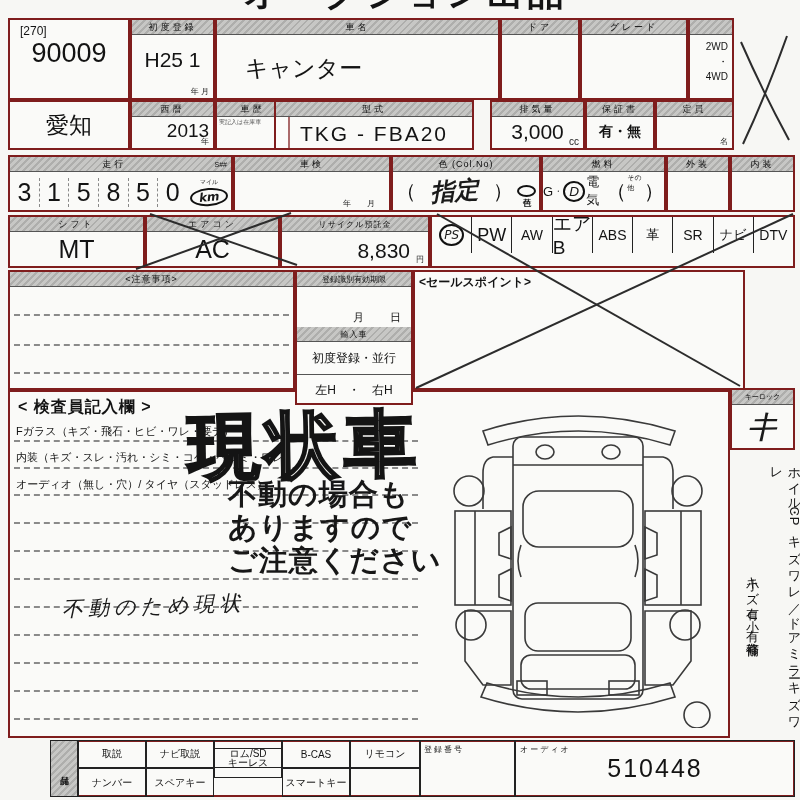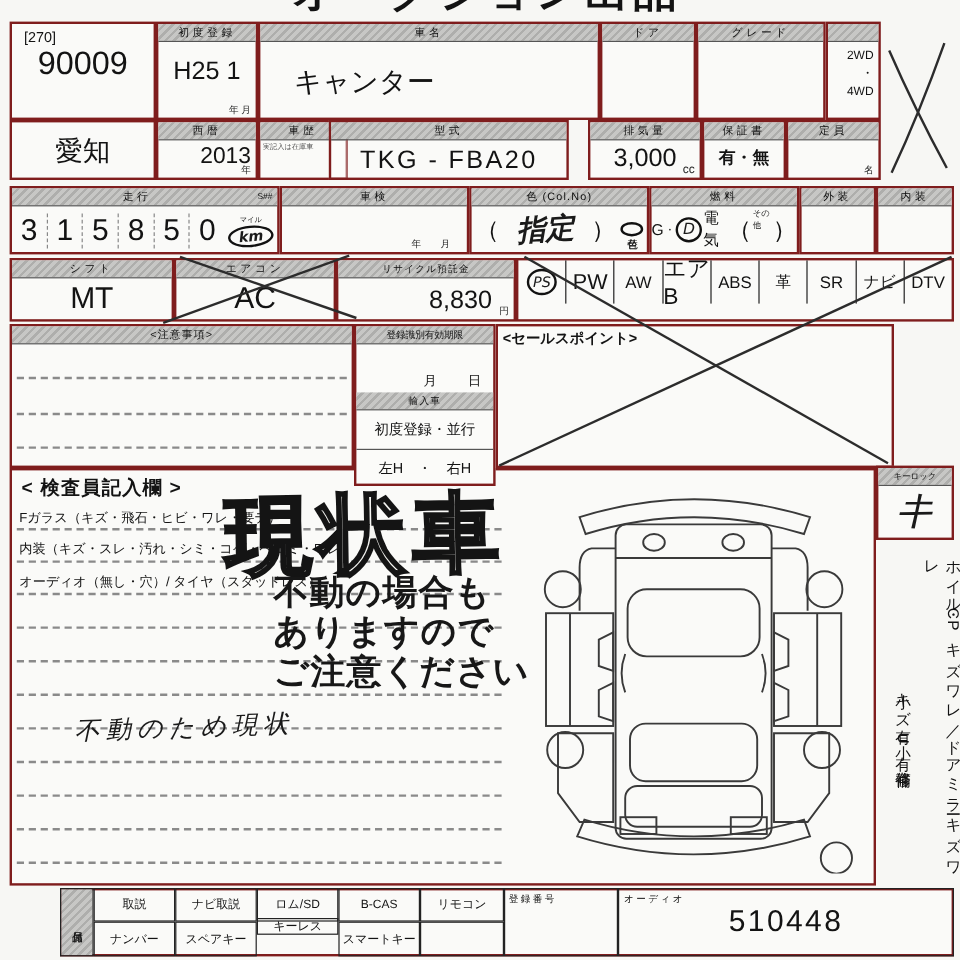--- a/index.html
+++ b/index.html
@@ -289,21 +289,21 @@
 
   <div class="gridcell vtext" style="left:50px;top:740px;width:28px;height:57px;font-size:9px;background:repeating-linear-gradient(135deg,#c7c7c5 0 3px,#aeaeac 3px 5px);">付属品</div>
 
   <div class="gridcell" style="left:78px;top:740px;width:68px;height:28px;">取説</div>
   <div class="gridcell" style="left:146px;top:740px;width:68px;height:28px;">ナビ取説</div>
   <div class="gridcell" style="left:214px;top:740px;width:68px;height:28px;">ロム/SD</div>
   <div class="gridcell" style="left:282px;top:740px;width:68px;height:28px;">B-CAS</div>
   <div class="gridcell" style="left:350px;top:740px;width:70px;height:28px;">リモコン</div>
   <div class="gridcell" style="left:78px;top:768px;width:68px;height:29px;">ナンバー</div>
   <div class="gridcell" style="left:146px;top:768px;width:68px;height:29px;">スペアキー</div>
-  <div class="gridcell" style="left:214px;top:765px;width:68px;height:14px;">キーレス</div>
+  <div class="gridcell" style="left:214px;top:748px;width:68px;height:30px;">キーレス</div>
   <div class="gridcell" style="left:282px;top:768px;width:68px;height:29px;">スマートキー</div>
   <div class="gridcell" style="left:350px;top:768px;width:70px;height:29px;"></div>
 
   <div class="gridcell" style="left:420px;top:740px;width:95px;height:57px;align-items:flex-start;justify-content:flex-start;">
     <span style="font-size:8px;letter-spacing:2px;padding:3px;">登録番号</span>
   </div>
   <div class="gridcell" style="left:515px;top:740px;width:280px;height:57px;">
     <span style="position:absolute;left:4px;top:3px;font-size:8px;letter-spacing:2px;">オーディオ</span>
     <span style="font-size:25px;letter-spacing:2px;">510448</span>
   </div>

